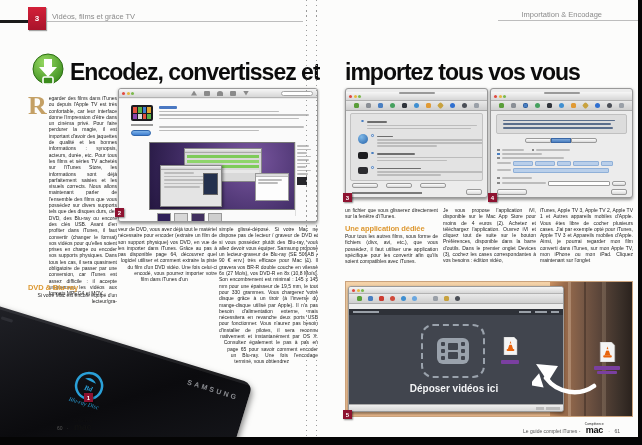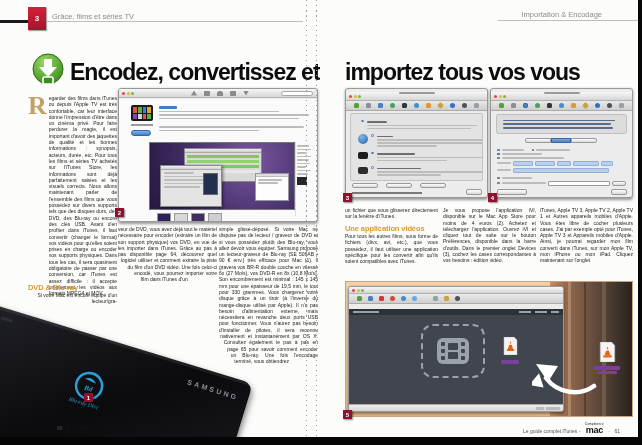--- a/index.html
+++ b/index.html
@@ -39,21 +39,21 @@
 
 <div class="spread">
 
   <div class="page" style="left:0;width:320px;">
 
     <div class="abs" style="left:0;top:20px;width:29px;height:2.5px;background:#1a1a1a;"></div>
     <div class="abs" style="left:47px;top:21px;width:256px;height:1px;background:#bdbdbd;"></div>
     <div class="abs" style="left:28px;top:7px;width:18px;height:23px;background:linear-gradient(#d32038,#a8142b);box-shadow:1px 1px 1px rgba(0,0,0,.35);">
       <div style="color:#fff;font-size:8px;font-weight:bold;text-align:center;margin-top:7px;">3</div>
     </div>
-    <div class="abs sechead" style="left:52px;top:12px;">Grâce, films et séries TV</div>
+    <div class="abs sechead" style="left:52px;top:12px;">Vidéos, films et grâce TV</div>
 
     <div class="abs" style="left:30px;top:52px;">
       <svg width="36" height="36" viewBox="0 0 36 36">
         <defs>
             <radialGradient id="gg" cx="38%" cy="28%" r="80%">
               <stop offset="0" stop-color="#97d963"></stop>
               <stop offset="1" stop-color="#3a8c1c"></stop>
             </radialGradient>
           </defs>
         <circle cx="18" cy="17" r="15" fill="url(#gg)" stroke="#2c6e13" stroke-width="1"></circle>
@@ -359,21 +359,21 @@
           <div style="flex:1;height:5px;border:1px solid #9a9a9a;background:#fff;border-radius:1px;"></div>
           <div class="btnsm" style="width:14px;"></div>
         </div>
       </div>
       <div style="position:absolute;left:6px;bottom:2.5px;width:30px;height:5.5px;" class="btnsm"></div>
       <div style="position:absolute;right:5px;bottom:2.5px;width:16px;height:5.5px;" class="btnsm"></div>
     </div>
     <div class="abs badge" style="left:168px;top:193px;">4</div>
 
     <div class="abs bt" style="left:25px;top:207px;width:93px;height:14px;">un fichier que vous glisserez directement sur la fenêtre d'iTunes.</div>
-    <div class="abs oh" style="left:25px;top:224px;">Une application vidéos</div>
+    <div class="abs oh" style="left:25px;top:224px;">Une application dédiée</div>
     <div class="abs bt" style="left:25px;top:233px;width:93px;height:36px;">Pour tous les autres films, sous forme de fichiers (divx, avi, etc.), que vous possédez, il faut utiliser une application spécifique pour les convertir afin qu'ils soient compatibles avec iTunes.</div>
     <div class="abs bt" style="left:123px;top:207px;width:93px;height:66px;">Je vous propose l'application iVI, disponible sur le Mac App Store pour moins de 4 euros (2). Achetez et téléchargez l'application. Ouvrez iVI et cliquez tout de suite sur le bouton Préférences, disponible dans la barre d'outils. Dans le premier onglet Devices (3), cochez les cases correspondantes à vos besoins : édition vidéo,</div>
     <div class="abs bt" style="left:220px;top:207px;width:93px;height:66px;">iTunes, Apple TV 3, Apple TV 2, Apple TV 1 et Autres appareils mobiles d'Apple. Vous êtes libre de cocher plusieurs cases. J'ai par exemple opté pour iTunes, Apple TV 3 et Appareils mobiles d'Apple. Ainsi, je pourrai regarder mon film converti dans iTunes, sur mon Apple TV, mon iPhone ou mon iPad. Cliquez maintenant sur l'onglet</div>
 
     <div class="abs" style="left:25px;top:281px;width:288px;height:136px;background:linear-gradient(#f4d2a8,#eab98c);overflow:hidden;border:1px solid #caa27c;">
       <div style="position:absolute;right:0;top:0;width:82px;height:100%;background:linear-gradient(90deg,#c98e5e 0%,#9a6c4c 18%,#7a5a46 38%,#5c463a 60%,#3c312a 85%,#2a221d 100%);">
         <div style="position:absolute;left:18px;top:0;width:3px;height:100%;background:rgba(255,235,210,.25);"></div>
         <div style="position:absolute;left:34px;top:0;width:2px;height:100%;background:rgba(0,0,0,.25);"></div>
         <div style="position:absolute;left:52px;top:0;width:4px;height:100%;background:rgba(255,225,195,.15);"></div>
       </div>
@@ -412,20 +412,21 @@
               <rect x="5" y="5" width="4" height="4" rx="1" fill="#41454e"></rect>
                 <rect x="5" y="12" width="4" height="4" rx="1" fill="#41454e"></rect>
                 <rect x="5" y="19" width="4" height="4" rx="1" fill="#41454e"></rect>
               <rect x="25" y="5" width="4" height="4" rx="1" fill="#41454e"></rect>
                 <rect x="25" y="12" width="4" height="4" rx="1" fill="#41454e"></rect>
                 <rect x="25" y="19" width="4" height="4" rx="1" fill="#41454e"></rect>
               <rect x="12" y="6" width="10" height="7" rx="1" fill="#41454e"></rect>
                 <rect x="12" y="15" width="10" height="7" rx="1" fill="#41454e"></rect>
             </svg>
           </div>
+          <div style="position:absolute;left:40px;top:68px;width:130px;text-align:center;color:#f2f3f5;font-size:10px;font-weight:bold;">Déposer vidéos ici</div>
           <div style="position:absolute;left:152px;top:22px;width:18px;text-align:center;">
             <svg width="15" height="18" viewBox="0 0 15 18">
               <path d="M1 0 h10 l3 3 v15 h-13 z" fill="#f4f4f4" stroke="#bbb" stroke-width="0.5"></path>
               <path d="M7.5 4 l2.6 8 h-5.2 z" fill="#e8630c"></path>
               <rect x="3.6" y="12" width="7.8" height="2" rx="1" fill="#e8630c"></rect>
               <rect x="5.6" y="6.5" width="3.8" height="1.2" fill="#fff"></rect>
             </svg>
             <div style="height:4px;background:#7a3fa0;border-radius:1px;margin-top:0.5px;"></div>
           </div>
         </div>

